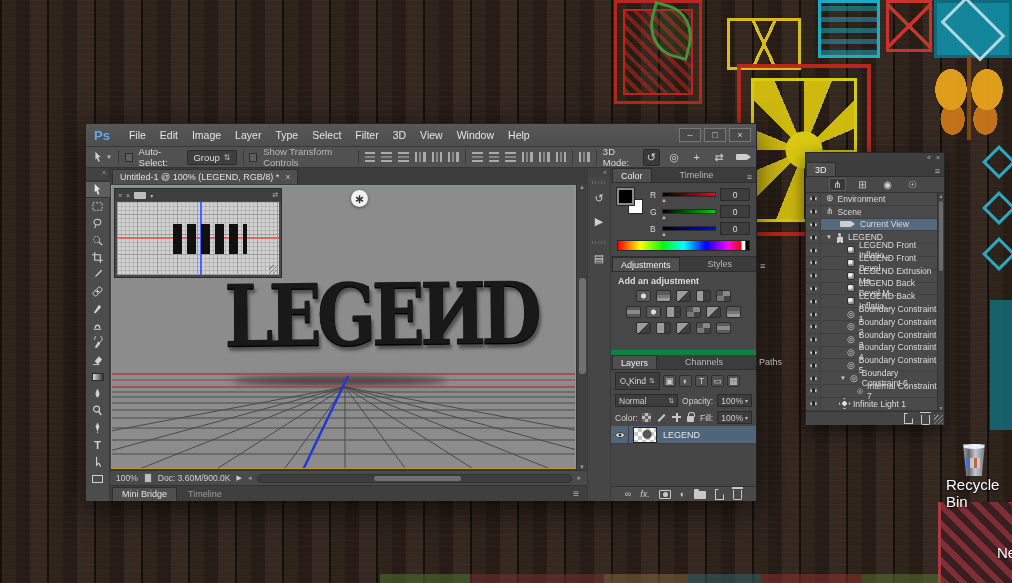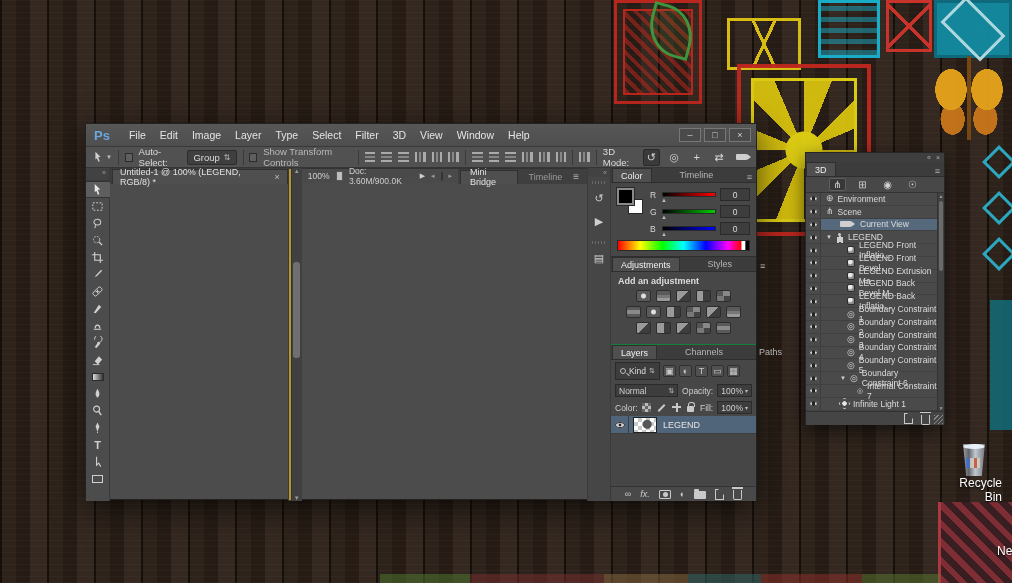--- a/index.html
+++ b/index.html
@@ -38,21 +38,21 @@
       radial-gradient(ellipse 20px 26px at 70% 75%, #c9771b 0 60%, transparent 61%),
       linear-gradient(90deg, transparent 47%, #7a4a12 47% 53%, transparent 53%);}
   .diamond{width:24px;height:24px;border:3px solid #2bb0c9;transform:rotate(45deg);margin-bottom:22px;}
   .stitch{width:84px;height:34px;border:2px dashed #54c93f;transform:rotate(8deg);}
   .bottomstrip{height:9px;opacity:.5;background:linear-gradient(90deg,#4f7a2f 0 16%,#7a2f2f 16% 40%,#8a6a3f 40% 55%,#2f6a6a 55% 68%,#92302a 68% 86%,#5a7a2f 86% 100%);}
   .brpattern{width:74px;height:81px;background:
       repeating-linear-gradient(45deg, rgba(190,60,70,.55) 0 6px, transparent 6px 13px),
       #3a1f22;border-left:3px solid #b33a44;}
 
   
-  .dicon-label{color:#fff;font-size:12px;text-shadow:0 1px 2px #000;text-align:right;}
+  .dicon-label{color:#fff;font-size:15px;text-shadow:0 1px 2px #000;text-align:left;}
   .bin{width:26px;height:32px;margin:0 auto;position:relative;background:linear-gradient(90deg,rgba(220,230,240,.75),rgba(150,170,190,.5) 30%,rgba(230,240,250,.8) 55%,rgba(140,160,180,.55));
      clip-path:polygon(8% 0,92% 0,80% 100%,20% 100%);border-radius:2px;}
   .bin:after{content:"";position:absolute;left:2px;right:2px;top:0;height:5px;background:rgba(240,248,255,.9);border-radius:50%;}
   .bin .trashbits{position:absolute;left:5px;top:14px;width:14px;height:10px;background:
       linear-gradient(90deg,#3a6fd8 0 4px,#d8d0c0 4px 8px,#c04a30 8px 11px,#d8d0c0 11px 14px);opacity:.8;}
 
   
   #ps{position:absolute;left:85px;top:103px;width:672px;height:377px;background:#4c4c4c;border:1px solid #222;
       box-shadow:0 8px 30px rgba(0,0,0,.65);color:#dcdcdc;font-size:10px;margin-top:20px;}
   .menubar{height:23px;display:flex;align-items:center;background:linear-gradient(#575757,#4e4e4e);border-bottom:1px solid #393939;padding-left:8px;}
@@ -76,21 +76,21 @@
 
   
   .toolbar{width:24px;background:#4c4c4c;border-right:1px solid #3a3a3a;display:flex;flex-direction:column;align-items:center;}
   .tb-head{height:13px;width:100%;font-size:7px;color:#9a9a9a;text-align:right;padding:1px 3px 0 0;background:#424242;border-bottom:1px solid #3a3a3a;}
   .tool{width:24px;height:17px;display:flex;align-items:center;justify-content:center;}
   .tool.sel{background:#5e5e5e;border:1px solid #333;border-left:none;border-right:none;}
   .tool svg{display:block;}
   .tglyph{color:#d0d0d0;font-size:11px;font-weight:bold;}
 
   
-  .docarea{width:479px;display:flex;flex-direction:row;}
+  .docarea{width:479px;display:flex;flex-direction:column;}
   .tabbar{height:16px;background:#3c3c3c;display:flex;align-items:flex-end;}
   .doctab{height:15px;background:#4f4f4f;border:1px solid #303030;border-bottom:none;display:flex;align-items:center;gap:6px;padding:0 7px;font-size:9px;color:#e0e0e0;margin-left:2px;}
   .doctab .x{color:#bdbdbd;font-size:9px;}
   .canvasrow{flex:1;display:flex;background:#3c3c3c;}
   .canvas{position:relative;flex:1;margin:1px 0 1px 1px;border:1px solid #b9952d;background:#8c8c8c;overflow:hidden;}
   .vscroll{width:11px;background:#404040;border-left:1px solid #333;display:flex;flex-direction:column;align-items:center;font-size:6px;color:#9a9a9a;}
   .vthumb{width:7px;height:96px;background:#6f6f6f;border-radius:3px;margin-top:88px;}
 
   
   .secview{position:absolute;left:2px;top:2px;width:168px;height:90px;border:1px solid #2c2c2c;background:#4a4a4a;}
@@ -560,21 +560,21 @@
                 <div class="strack" style="background:linear-gradient(90deg,#000,#00f)">
                     <span class="thumb">▲</span>
                   </div>
                 <div class="sval">0</div>
               </div>
             </div>
           </div>
           <div class="spectrum"></div>
         </div>
 
-        <div style="border-bottom:1px solid #15803d;padding-bottom:8px">
+        <div style="border-bottom:5px solid #15803d;padding-bottom:14px">
           <div class="ptabs">
             <div class="ptab on">Adjustments</div>
             <div class="ptab">Styles</div>
             <span class="pmenu">≡</span>
           </div>
           <div class="adjheading">Add an adjustment</div>
           <div class="adjrow">
             <span class="adjico a"></span>
             <span class="adjico b"></span>
             <span class="adjico c"></span>

